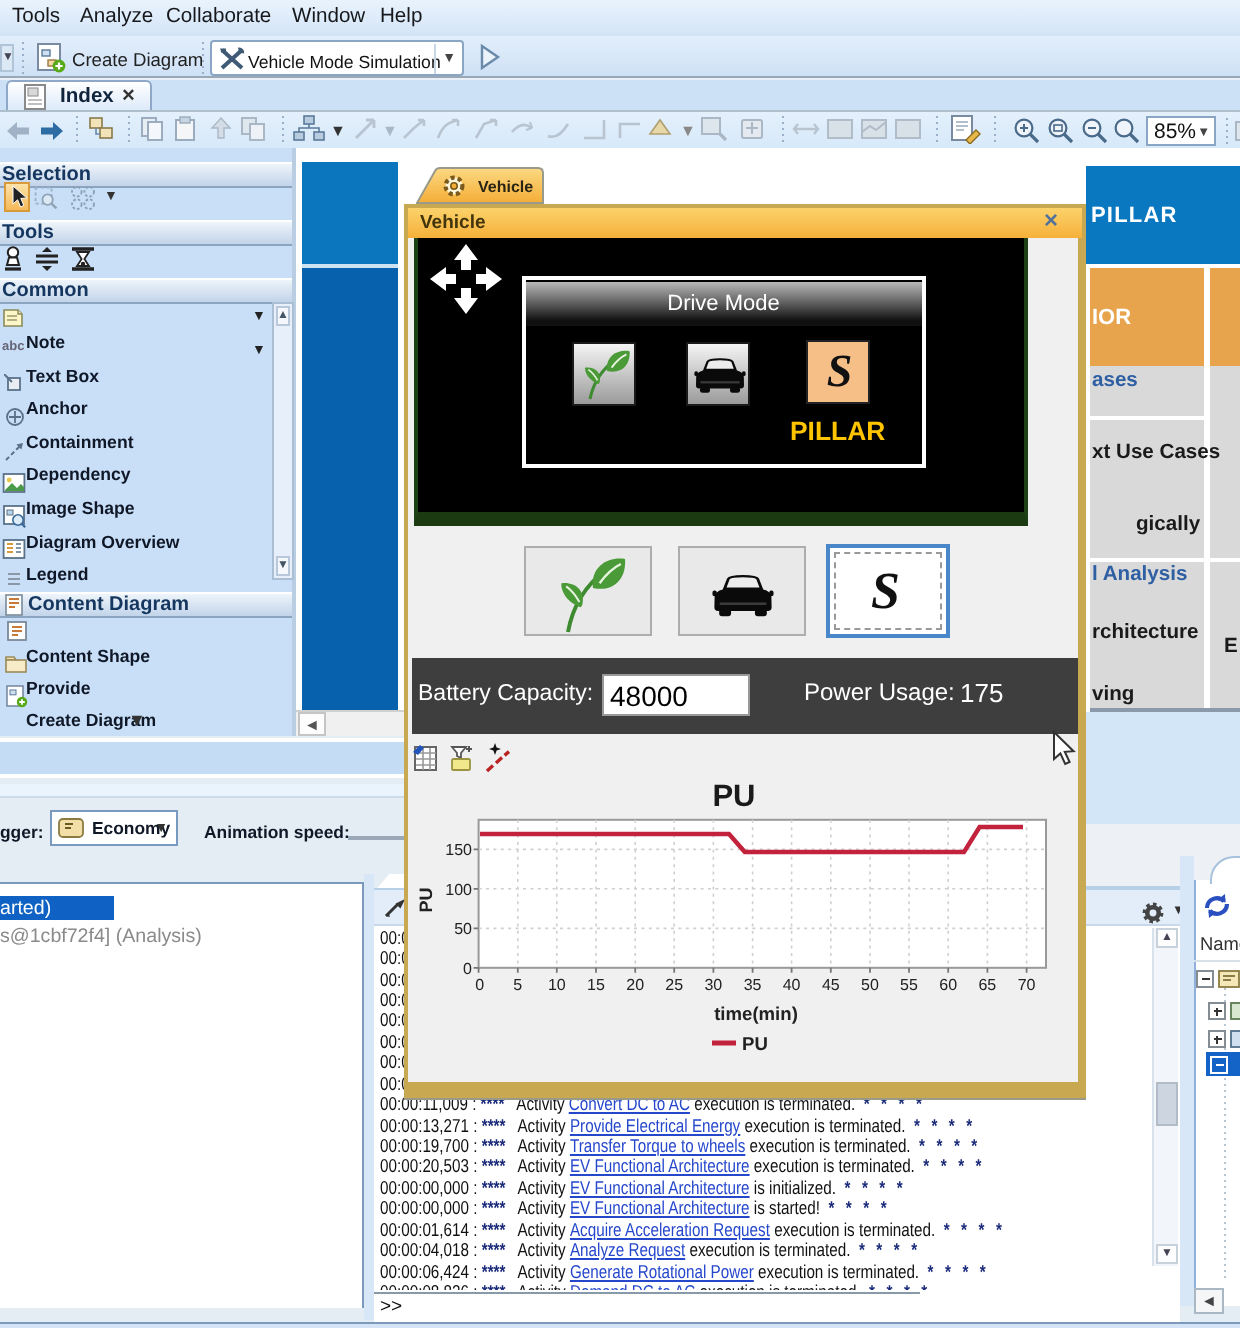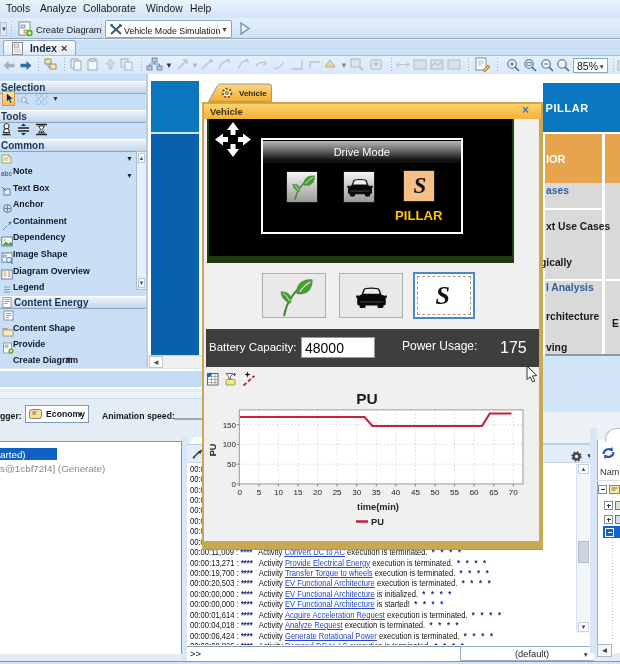--- a/index.html
+++ b/index.html
@@ -351,21 +351,21 @@
       <path d="M7 3h2.5M7 5h2.5M7 7h2.5" stroke="#5a7288" stroke-width=".8"></path>
     </svg>
 <svg class="abs" style="left:2px;top:285px" width="10" height="9" viewBox="0 0 10 9">
       <path d="M2 2h6M2 4.5h6M2 7h6" stroke="#8a98a8" stroke-width="1"></path>
     </svg>
 <div class="abs" style="left:136px;top:151px;width:10.5px;height:139px;background:#e6effa;border:1px solid #aabed4">
   <div class="abs" style="left:0.5px;top:0.5px;width:7.5px;height:10px;background:#f4f8fc;border:1px solid #b8c8da;font-size:6px;color:#456;text-align:center;line-height:9px">▲</div>
   <div class="abs" style="left:0.5px;top:126px;width:7.5px;height:10px;background:#f4f8fc;border:1px solid #b8c8da;font-size:6px;color:#456;text-align:center;line-height:9px">▼</div>
 </div>
 <div class="abs shdr" style="top:296px">
-      <span style="position:absolute;left:14px;top:0">Content Energy</span>
+      <span style="position:absolute;left:14px;top:0">Content Diagram</span>
     </div>
 <svg class="abs" style="left:2px;top:297px" width="10" height="11" viewBox="0 0 10 11">
       <rect x="1" y="0.5" width="8" height="10" fill="#fff" stroke="#7a8a9a" stroke-width=".8"></rect>
       <path d="M2.5 2.5h5M2.5 4.5h5M2.5 6.5h3" stroke="#c87a3a" stroke-width=".9"></path>
     </svg>
 <div id="cdlist">
   <div class="srow" style="top:308px">
         <span class="lbl">Content Shape</span>
       </div>
   <div class="srow" style="top:324px">
@@ -400,21 +400,21 @@
 <div class="abs" id="pillarblue">PILLAR</div>
 <div class="abs" id="orangerow1">IOR</div>
 <div class="abs" id="orangerow2"></div>
 <div class="abs" id="graycol"></div>
 <div class="abs" id="graycol2"></div>
 <div class="abs" style="left:545px;top:208px;width:57px;height:2px;background:#fff"></div>
 <div class="abs" style="left:545px;top:279px;width:57px;height:2px;background:#fff"></div>
 <div class="abs" style="left:605px;top:279px;width:15px;height:2px;background:#fff"></div>
 <span class="gtxt gblue" style="left:546px;top:185px">ases</span>
 <span class="gtxt" style="left:546px;top:221px">xt Use Cases</span>
-<span class="gtxt" style="left:540px;top:257px">gically</span>
+<span class="gtxt" style="left:568px;top:257px">gically</span>
 <span class="gtxt gblue" style="left:546px;top:282px">l Analysis</span>
 <span class="gtxt" style="left:546px;top:311px">rchitecture</span>
 <span class="gtxt" style="left:612px;top:318px">E</span>
 <span class="gtxt" style="left:546px;top:342px">ving</span>
 <div class="abs" style="left:545px;top:354px;width:75px;height:2px;background:#8a9aaa"></div>
 
 <div class="abs" id="dock"></div>
 <div class="abs" id="dockband1"></div>
 <div class="abs" id="dockband2"></div>
 <div class="abs" style="left:543px;top:356px;width:77px;height:56px;background:#d3e6f8"></div>
@@ -429,21 +429,21 @@
     <span class="abs" style="left:20px;top:3px;font-size:8.7px;font-weight:bold;color:#101828">Economy</span>
     <span class="abs" style="right:4px;top:5px;font-size:7px;color:#333">▼</span>
   </div>
   <span class="abs" style="left:102px;top:11px;font-size:8.7px;font-weight:bold;color:#101828">Animation speed:</span>
   <div class="abs" style="left:174px;top:18px;width:31px;height:1.5px;background:#9aa8b8"></div>
 </div>
 <div class="abs" style="left:182px;top:437px;width:5px;height:223px;background:#d8e7f7"></div>
 <div class="abs" id="leftlist">
   <div class="abs" style="left:0;top:5.5px;width:56.5px;height:12px;background:#0f62c4"></div>
   <span class="abs" style="left:0px;top:6.5px;font-size:9.8px;color:#fff">arted)</span>
-  <span class="abs" style="left:0px;top:21px;font-size:9.8px;color:#8a8a8a">s@1cbf72f4] (Generate)</span>
+  <span class="abs" style="left:0px;top:21px;font-size:9.8px;color:#8a8a8a">s@1cbf72f4] (Analysis)</span>
 </div>
 <div class="abs" id="console"></div>
 <div class="abs" style="left:187px;top:437px;width:16px;height:9px;background:#fff;border-right:1px solid #9ab0c8;transform:skewX(-40deg);transform-origin:bottom left"></div>
 <div class="abs" id="constrip">
   <svg class="abs" style="left:5px;top:4px" width="11" height="11" viewBox="0 0 11 11">
         <path d="M1 9 L7 3 M7 3l2-1 -1 2z" stroke="#333" stroke-width="1.5" fill="#333"></path>
         <path d="M1 9l2 .5L2.5 8z" fill="#333"></path>
       </svg>
   <svg class="abs" style="left:384px;top:6px" width="11" height="11" viewBox="0 0 13 13">
         <circle cx="6.5" cy="6.5" r="3.4" fill="none" stroke="#444" stroke-width="2.7"></circle>
@@ -466,24 +466,20 @@
   <div class="conline" style="top:114.73px">00:00:20,503 : <span class="stars">****</span>&nbsp;&nbsp; Activity&nbsp;<a>EV Functional Architecture</a> execution is terminated.&nbsp; <span class="stars stars2">****</span></div>
   <div class="conline" style="top:125.16px">00:00:00,000 : <span class="stars">****</span>&nbsp;&nbsp; Activity&nbsp;<a>EV Functional Architecture</a> is initialized.&nbsp; <span class="stars stars2">****</span></div>
   <div class="conline" style="top:135.59px">00:00:00,000 : <span class="stars">****</span>&nbsp;&nbsp; Activity&nbsp;<a>EV Functional Architecture</a> is started!&nbsp; <span class="stars stars2">****</span></div>
   <div class="conline" style="top:146.02px">00:00:01,614 : <span class="stars">****</span>&nbsp;&nbsp; Activity&nbsp;<a>Acquire Acceleration Request</a> execution is terminated.&nbsp; <span class="stars stars2">****</span></div>
   <div class="conline" style="top:156.45px">00:00:04,018 : <span class="stars">****</span>&nbsp;&nbsp; Activity&nbsp;<a>Analyze Request</a> execution is terminated.&nbsp; <span class="stars stars2">****</span></div>
   <div class="conline" style="top:166.88px">00:00:06,424 : <span class="stars">****</span>&nbsp;&nbsp; Activity&nbsp;<a>Generate Rotational Power</a> execution is terminated.&nbsp; <span class="stars stars2">****</span></div>
   <div class="conline" style="top:177.31px">00:00:08,826 : <span class="stars">****</span>&nbsp;&nbsp; Activity&nbsp;<a>Demand DC to AC</a> execution is terminated.&nbsp; <span class="stars stars2">****</span></div>
 </div>
 <div class="abs" id="coninput">
       <span style="position:absolute;left:3px;top:1px">&gt;&gt;</span>
-    </div>
-<div class="abs" id="condefault">
-      <span style="position:absolute;left:54px;top:2px">(default)</span>
-      <span style="position:absolute;right:5px;top:4px;font-size:6.5px;color:#444">▼</span>
     </div>
 <div class="abs" id="conscroll">
   <div class="abs" style="left:1px;top:0;width:11px;height:10px;background:#fdfdfe;border:1px solid #c8d2dc;text-align:center;font-size:6px;color:#445;line-height:9px">▲</div>
   <div class="abs" style="left:1px;top:77px;width:11px;height:22px;background:#cdd6e0;border:1px solid #b2bcc8"></div>
   <div class="abs" style="left:1px;top:158px;width:11px;height:10px;background:#fdfdfe;border:1px solid #c8d2dc;text-align:center;font-size:6px;color:#445;line-height:9px">▼</div>
 </div>
 <div class="abs" style="left:590px;top:428px;width:7px;height:225px;background:#d7e7f7"></div>
 <div class="abs" id="rightpanel"></div>
 <div class="abs" style="left:605px;top:428px;width:15px;height:14px;background:#fff;border-radius:12px 0 0 0;border-top:1px solid #a8c2dd;border-left:1px solid #a8c2dd"></div>
 <svg class="abs" style="left:601px;top:446px" width="15" height="14" viewBox="0 0 15 14">
@@ -594,21 +590,21 @@
     <rect x="3.2" y="12.6" width="19.6" height="1.1" fill="#3a3a3a"></rect>
   </svg>
 </div>
 <div class="abs" style="left:412.5px;top:271.5px;width:62px;height:47.5px;background:#fff;border:2px solid #4a87c8">
   <div style="position:absolute;left:2px;top:2px;right:2px;bottom:2px;border:1px dashed #999"></div>
   <span style="position:absolute;left:21px;top:7px;font-family:'Liberation Serif',serif;font-style:italic;font-weight:bold;font-size:26px;color:#111">S</span>
 </div>
 <div class="abs" id="darkbar">
   <span class="abs" style="left:3px;top:12px;font-size:11.5px">Battery Capacity:</span>
   <span class="abs" style="left:196px;top:10px;font-size:12px">Power Usage:</span>
-  <span class="abs" style="left:294px;top:10px;font-size:16px">175</span>
+  <span class="abs" style="left:274px;top:10px;font-size:13px">175</span>
 </div>
 <div class="abs" id="batinput">48000</div>
 <div class="abs" id="chartzone"></div>
 <svg class="abs" style="left:206px;top:371px" width="13" height="15" viewBox="0 0 13 15">
       <rect x="1.5" y="2.5" width="10.5" height="11.5" fill="#fff" stroke="#666" stroke-width="1"></rect>
       <path d="M2 5.5h10M2 8.5h10M2 11.5h10M5.5 3v11M9 3v11" stroke="#999" stroke-width=".8"></path>
       <path d="M0.5 5 L4 1.5 L6 3 L3 6.5 Z" fill="#2255bb"></path>
     </svg>
 <svg class="abs" style="left:224px;top:372px" width="13" height="14" viewBox="0 0 13 14">
       <path d="M2 1.5 H9 L6.5 4.5 V7 L4.5 6 V4.5 Z" fill="#fff" stroke="#555" stroke-width=".9"></path>

